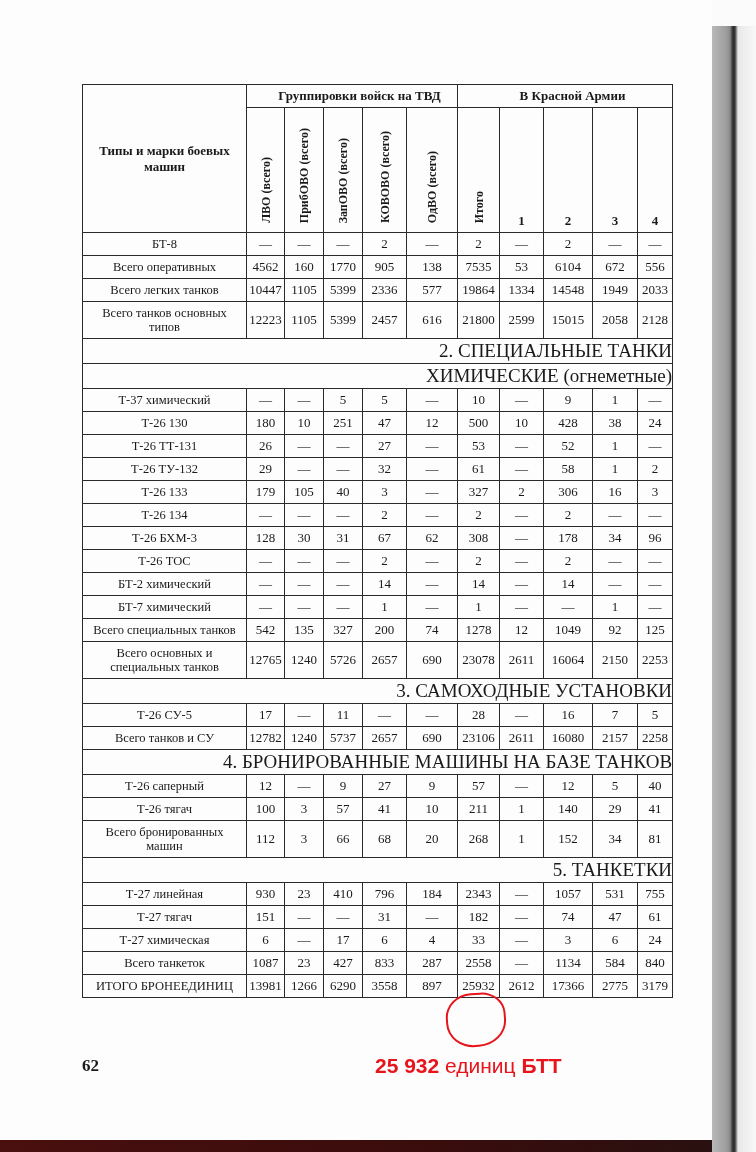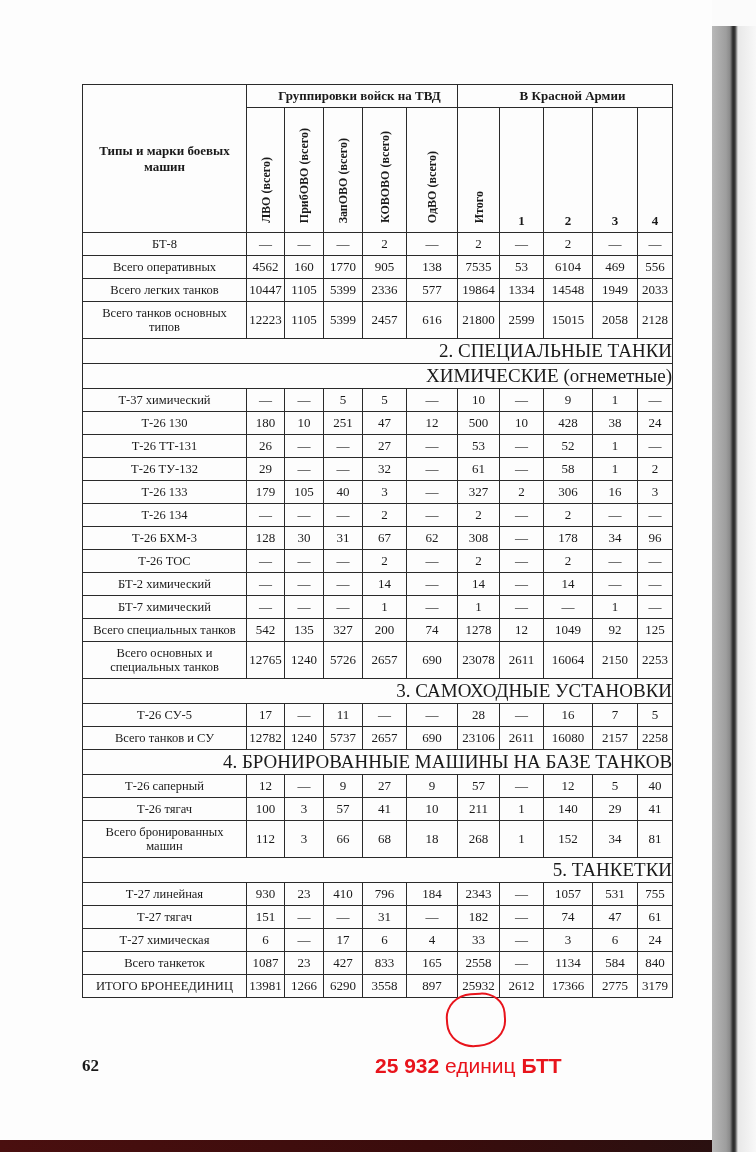--- a/index.html
+++ b/index.html
@@ -112,21 +112,21 @@
       <tr class="r1">
         <td class="name">Всего оперативных</td>
         <td>4562</td>
         <td>160</td>
         <td>1770</td>
         <td>905</td>
         <td>138</td>
         <td>7535</td>
         <td>53</td>
         <td>6104</td>
-        <td>469</td>
+        <td>672</td>
         <td>556</td>
       </tr>
       <tr class="r1">
         <td class="name">Всего легких танков</td>
         <td>10447</td>
         <td>1105</td>
         <td>5399</td>
         <td>2336</td>
         <td>577</td>
         <td>19864</td>
@@ -367,21 +367,21 @@
         <td>140</td>
         <td>29</td>
         <td>41</td>
       </tr>
       <tr class="r2">
         <td class="name">Всего бронированных машин</td>
         <td>112</td>
         <td>3</td>
         <td>66</td>
         <td>68</td>
-        <td>18</td>
+        <td>20</td>
         <td>268</td>
         <td>1</td>
         <td>152</td>
         <td>34</td>
         <td>81</td>
       </tr>
       <tr class="sec">
         <td colspan="11">5. ТАНКЕТКИ</td>
       </tr>
       <tr class="r1">
@@ -422,21 +422,21 @@
         <td>3</td>
         <td>6</td>
         <td>24</td>
       </tr>
       <tr class="r1">
         <td class="name">Всего танкеток</td>
         <td>1087</td>
         <td>23</td>
         <td>427</td>
         <td>833</td>
-        <td>165</td>
+        <td>287</td>
         <td>2558</td>
         <td>—</td>
         <td>1134</td>
         <td>584</td>
         <td>840</td>
       </tr>
       <tr class="r1">
         <td class="name">ИТОГО БРОНЕЕДИНИЦ</td>
         <td>13981</td>
         <td>1266</td>

